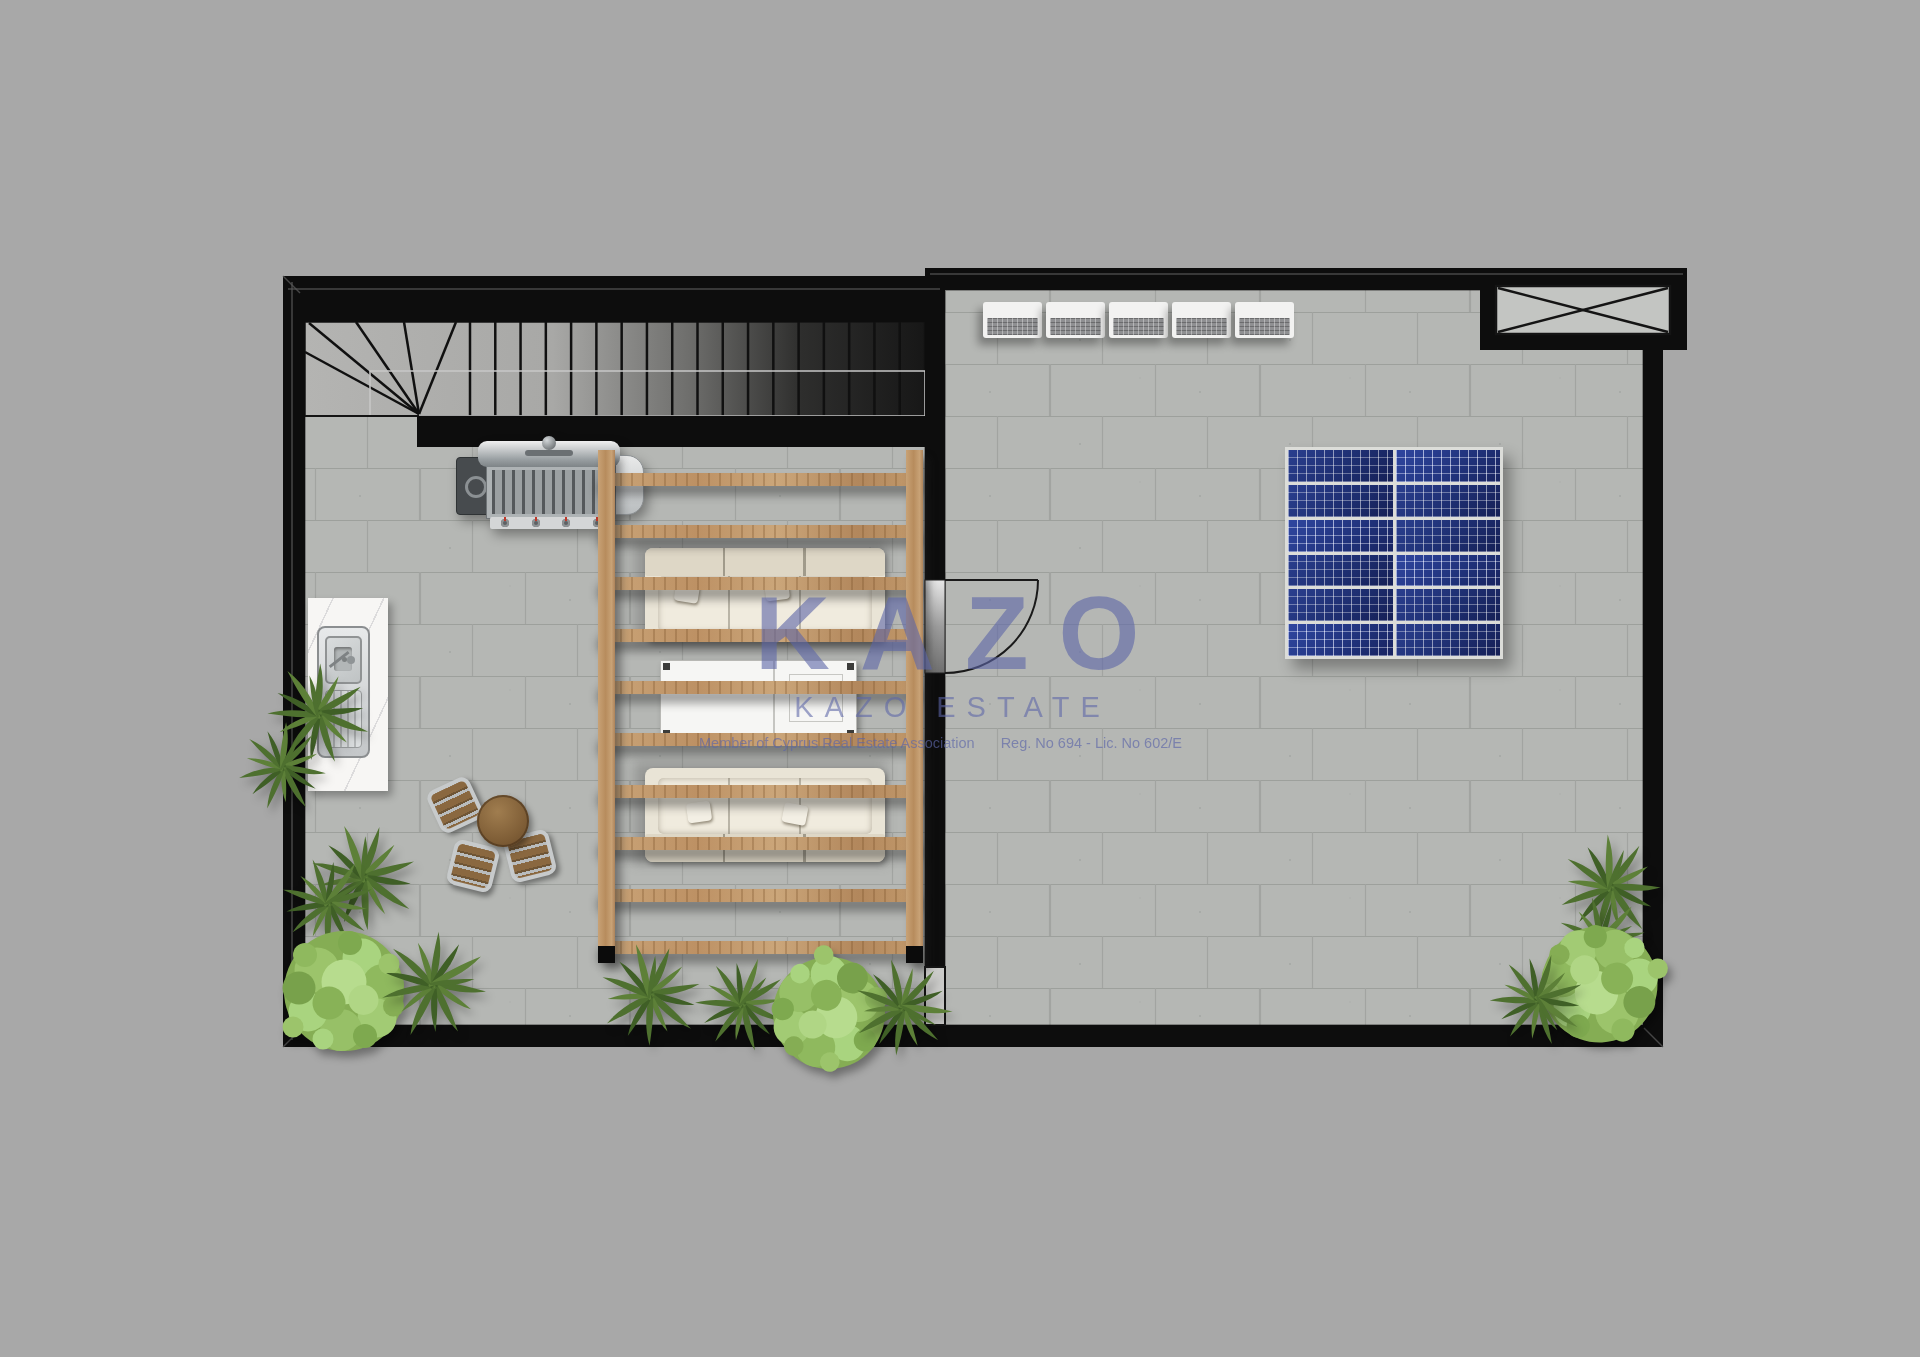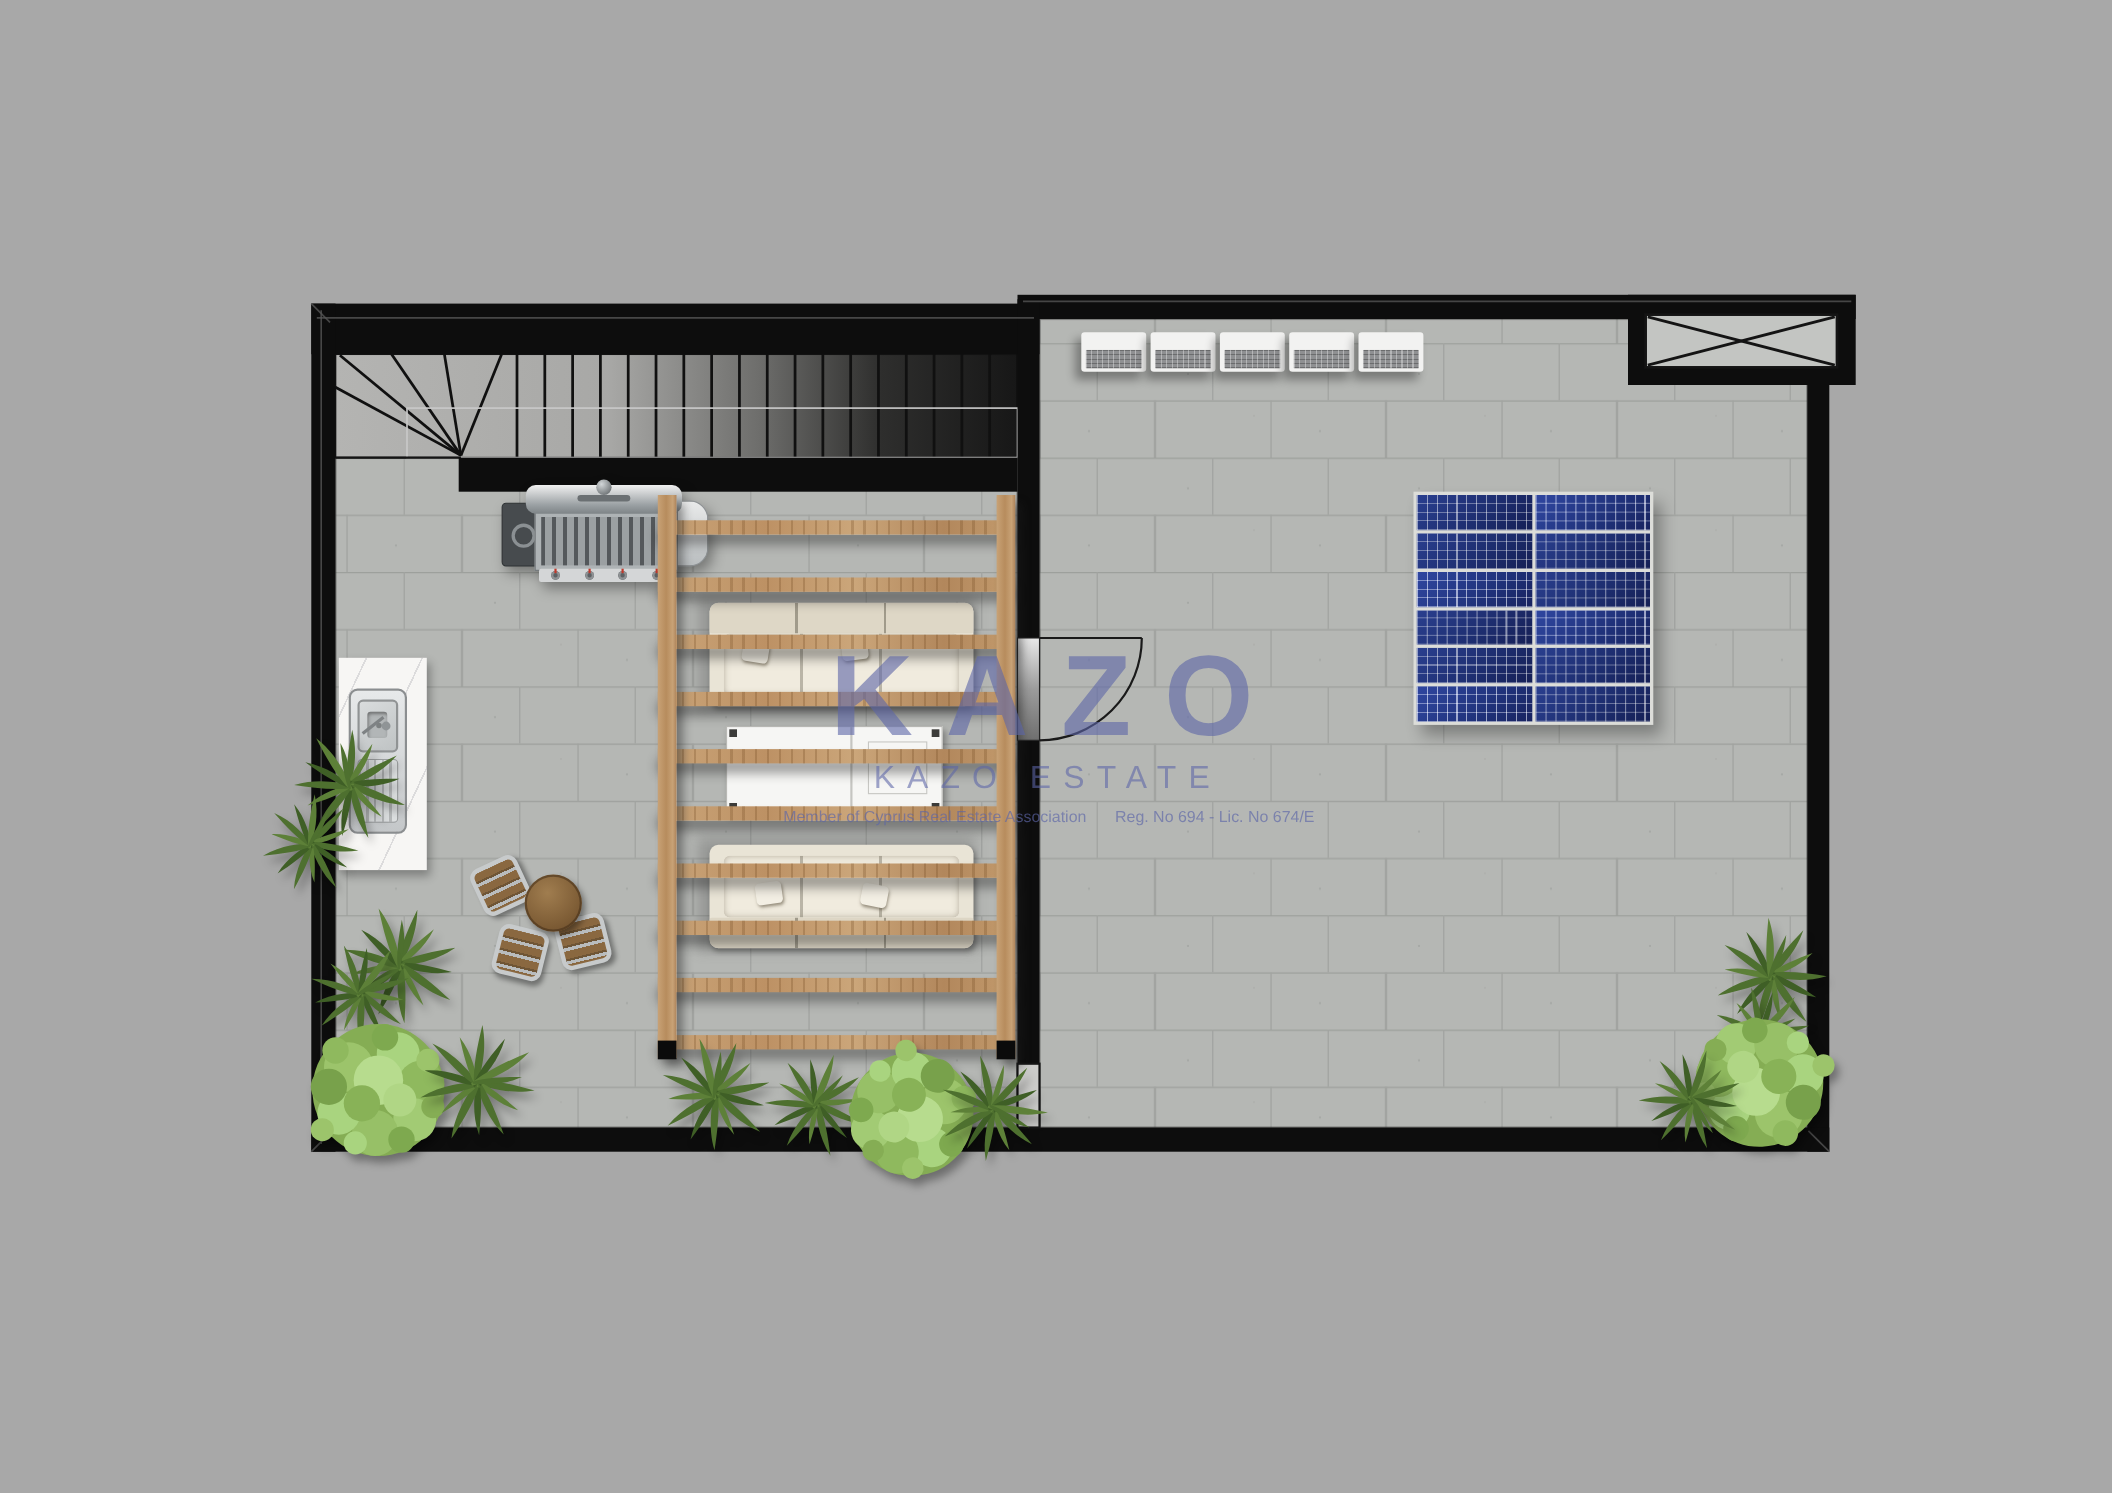--- a/index.html
+++ b/index.html
@@ -125,21 +125,21 @@
 
   
   .plant{position:absolute;overflow:visible;filter:drop-shadow(4px 6px 4px rgba(0,0,0,0.35));}
 
   
   .watermark{left:712px;top:586px;width:470px;text-align:center;pointer-events:none;z-index:50;}
   .wm-logo{font-size:104px;line-height:0.92;font-weight:bold;letter-spacing:30px;margin-right:-30px;
     color:var(--p-watermark,#5d66a8);opacity:0.60;}
   .wm-sub{font-size:29px;letter-spacing:11px;margin-right:-11px;margin-top:9px;
     color:var(--p-watermark,#5d66a8);opacity:0.58;}
-  .wm-tag{display:flex;justify-content:flex-start;gap:26px;margin-top:11px;font-size:14.5px;white-space:nowrap;
+  .wm-tag{display:flex;justify-content:flex-end;gap:26px;margin-top:11px;font-size:14.5px;white-space:nowrap;
     color:var(--p-watermark,#5d66a8);opacity:0.65;}
 </style>
 </head>
 <body>
 
 <div class="stage">
 
   <svg width="0" height="0" style="position:absolute">
     <defs>
       <g id="plant-spiky">
@@ -438,16 +438,16 @@
     </svg>
   <svg class="plant" style="left:1488px;top:950px;width:100px;height:100px;" viewBox="-50 -50 100 100">
       <use href="#plant-spiky" transform="rotate(160)"></use>
     </svg>
 
   <div class="item watermark">
     <div class="wm-logo">KAZO</div>
     <div class="wm-sub">KAZO ESTATE</div>
     <div class="wm-tag">
       <span>Member of Cyprus Real Estate Association</span>
-      <span>Reg. No 694 - Lic. No 674/E</span>
+      <span>Reg. No 694 - Lic. No 602/E</span>
     </div>
   </div>
 </div>
 
 </body></html>

